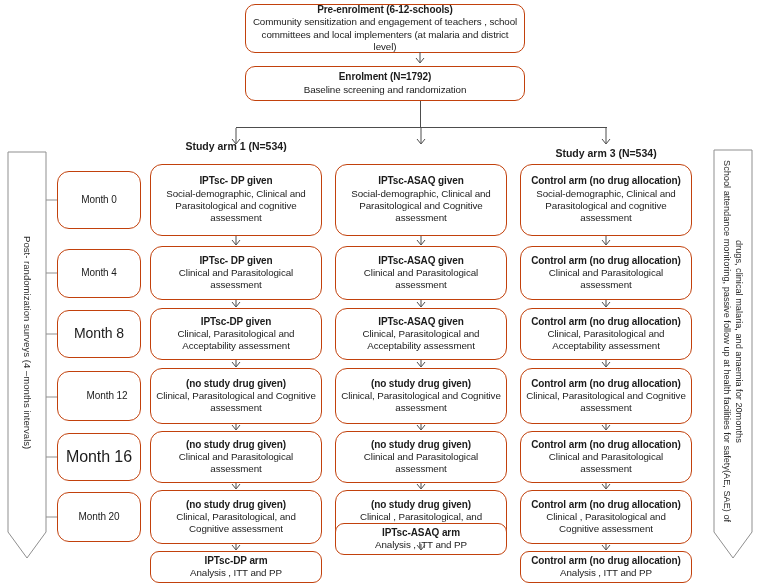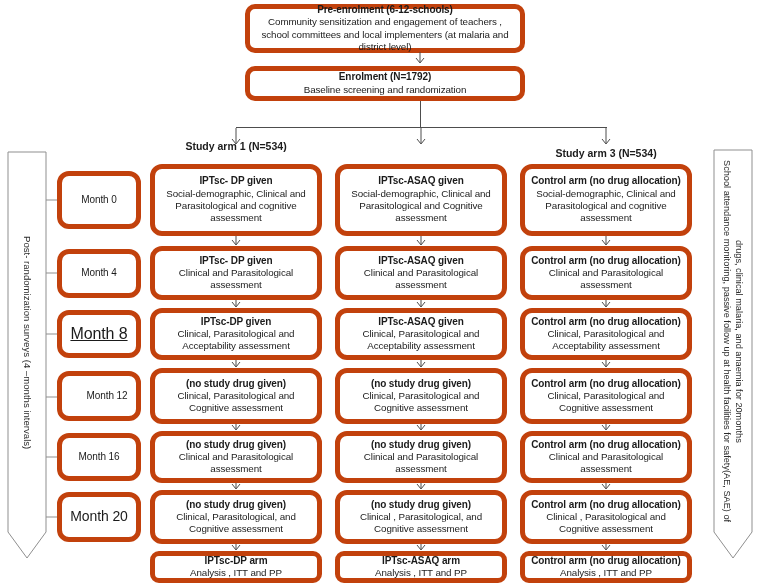--- a/index.html
+++ b/index.html
@@ -3,21 +3,21 @@
 <meta charset="utf-8">
 <style>
   html,body{margin:0;padding:0;background:#fff;}
   #canvas{
     position:relative;width:765px;height:585px;background:#ffffff;
     font-family:"Liberation Sans","DejaVu Sans",sans-serif;color:#1b1b1b;
     overflow:hidden;
   }
   .box{
     position:absolute;box-sizing:border-box;background:#fff;
-    border:5px solid #c2410c;border-radius:12px;
+    border:1px solid #c2410c;border-radius:12px;
     display:flex;flex-direction:column;align-items:center;justify-content:center;
     text-align:center;padding:2px 4px;line-height:1.25;
   }
   .box .t{font-weight:bold;font-size:10px;letter-spacing:-0.1px;}
   .box .b{font-size:9.8px;letter-spacing:-0.1px;}
   .toplabel{
     position:absolute;font-weight:bold;font-size:10.5px;text-align:center;
   }
   .hline,.vline{position:absolute;background:#4d4d4d;}
   .banner-svg{position:absolute;left:0;top:0;}
@@ -93,21 +93,21 @@
   <div class="box" style="left:335px;top:246px;width:172px;height:54px;">
     <div class="t">IPTsc-ASAQ  given</div>
     <div class="b">Clinical and Parasitological assessment</div>
   </div>
   <div class="box" style="left:520px;top:246px;width:172px;height:54px;">
     <div class="t">Control  arm (no drug allocation)</div>
     <div class="b">Clinical and Parasitological assessment</div>
   </div>
 
   <div class="box" style="left:57px;top:310px;width:84px;height:48px;">
-    <div class="b" style="font-size:16px;text-decoration:underline;">Month 8</div>
+    <div class="b" style="font-size:14px;">Month 8</div>
   </div>
   <div class="box" style="left:150px;top:308px;width:172px;height:52px;">
     <div class="t">IPTsc-DP  given</div>
     <div class="b">Clinical, Parasitological and Acceptability assessment</div>
   </div>
   <div class="box" style="left:335px;top:308px;width:172px;height:52px;">
     <div class="t">IPTsc-ASAQ  given</div>
     <div class="b">Clinical, Parasitological and Acceptability assessment</div>
   </div>
   <div class="box" style="left:520px;top:308px;width:172px;height:52px;">
@@ -125,56 +125,56 @@
   <div class="box" style="left:335px;top:368px;width:172px;height:56px;">
     <div class="t">(no study drug given)</div>
     <div class="b">Clinical, Parasitological and Cognitive assessment</div>
   </div>
   <div class="box" style="left:520px;top:368px;width:172px;height:56px;">
     <div class="t">Control  arm (no drug allocation)</div>
     <div class="b">Clinical, Parasitological and Cognitive assessment</div>
   </div>
 
   <div class="box" style="left:57px;top:433px;width:84px;height:48px;">
-    <div class="b" style="font-size:10px;">Month 16</div>
+    <div class="b" style="font-size:16px;">Month 16</div>
   </div>
   <div class="box" style="left:150px;top:431px;width:172px;height:52px;">
     <div class="t">(no study drug given)</div>
     <div class="b">Clinical and Parasitological assessment</div>
   </div>
   <div class="box" style="left:335px;top:431px;width:172px;height:52px;">
     <div class="t">(no study drug given)</div>
     <div class="b">Clinical and Parasitological assessment</div>
   </div>
   <div class="box" style="left:520px;top:431px;width:172px;height:52px;">
     <div class="t">Control  arm (no drug allocation)</div>
     <div class="b">Clinical and Parasitological assessment</div>
   </div>
 
   <div class="box" style="left:57px;top:492px;width:84px;height:50px;">
-    <div class="b" style="font-size:14px;">Month 20</div>
+    <div class="b" style="font-size:10px;">Month 20</div>
   </div>
   <div class="box" style="left:150px;top:490px;width:172px;height:54px;">
     <div class="t">(no study drug given)</div>
     <div class="b">Clinical, Parasitological, and Cognitive assessment</div>
   </div>
   <div class="box" style="left:335px;top:490px;width:172px;height:54px;">
     <div class="t">(no study drug given)</div>
     <div class="b">Clinical , Parasitological, and Cognitive assessment</div>
   </div>
   <div class="box" style="left:520px;top:490px;width:172px;height:54px;">
     <div class="t">Control  arm (no drug allocation)</div>
     <div class="b">Clinical , Parasitological and Cognitive assessment</div>
   </div>
 
   <div class="box" style="left:150px;top:551px;width:172px;height:32px;border-radius:9px;">
     <div class="t">IPTsc-DP arm</div>
     <div class="b">Analysis , ITT and PP</div>
   </div>
-  <div class="box" style="left:335px;top:551px;width:172px;height:32px;border-radius:9px;">
+  <div class="box" style="left:335px;top:523px;width:172px;height:32px;border-radius:9px;">
     <div class="t">IPTsc-ASAQ arm</div>
     <div class="b">Analysis , ITT and PP</div>
   </div>
   <div class="box" style="left:520px;top:551px;width:172px;height:32px;border-radius:9px;">
     <div class="t">Control arm (no drug allocation)</div>
     <div class="b">Analysis , ITT and PP</div>
   </div>
 
 <svg width="12" height="12" class="arrow" style="left: 414px; top: 52px;">
       <line x1="6" y1="0" x2="6" y2="10" stroke="#4d4d4d"></line>

